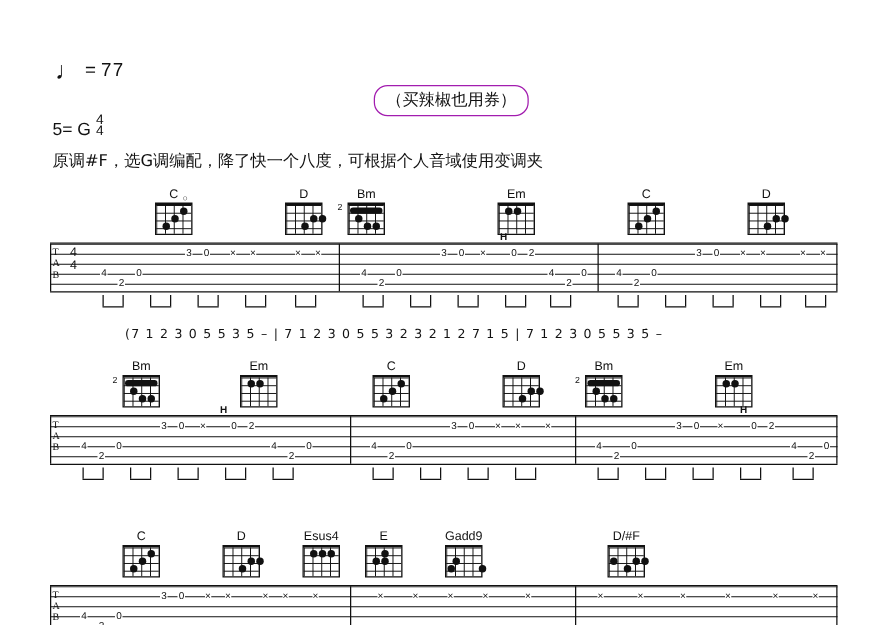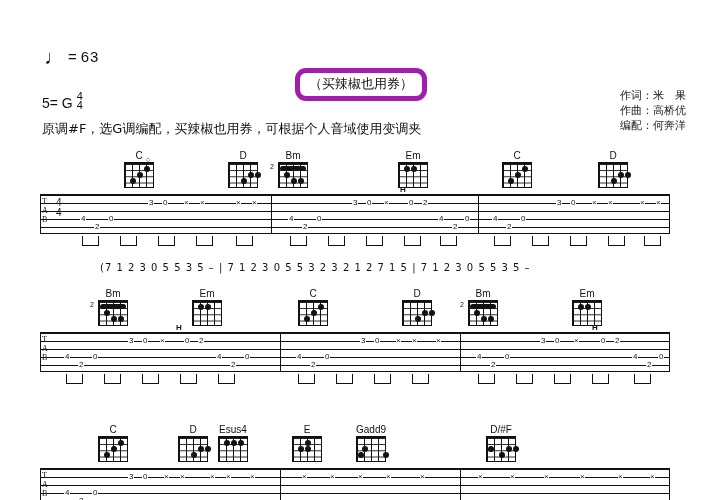--- a/index.html
+++ b/index.html
@@ -24,21 +24,21 @@
     position:absolute;left:0;right:0;top:40px;
     text-align:center;font-size:23px;font-weight:bold;
     font-family:"DejaVu Sans", sans-serif;
   }
   .subtitle{
     position:absolute;left:0;right:0;top:68px;
     text-align:center;font-size:13px;
     font-family:"DejaVu Sans", sans-serif;
   }
   .subtitle span{
-    border:5px solid #a21caf;border-radius:11px;
+    border:1px solid #a21caf;border-radius:11px;
     padding:2px 9px 3px 9px;display:inline-block;margin-left:16px;
   }
   .keysig{
     position:absolute;left:42px;top:92px;
     font-size:14px;display:flex;align-items:flex-end;gap:4px;
   }
   .frac{display:inline-block;text-align:center;line-height:9px;font-size:11px;padding-bottom:1px;}
   .frac b{display:block;font-weight:normal;}
   .frac i{display:block;font-style:normal;}
   .origkey{
@@ -126,42 +126,37 @@
   }
 </style>
 </head>
 <body>
 
 <div class="sheet">
 
   <div class="tempo">
     <span class="note">♩</span>
     <span>=</span>
-    <span>63</span>
+    <span>77</span>
   </div>
 
   <div class="subtitle">
     <span>（买辣椒也用券）</span>
   </div>
 
   <div class="keysig">
     <span>5= G</span>
     <span class="frac">
       <b>4</b>
       <i>4</i>
     </span>
   </div>
 
-  <div class="origkey">原调#F，选G调编配，买辣椒也用券，可根据个人音域使用变调夹</div>
-
-  <div class="credits">
-    <div>作词：米　果</div>
-    <div>作曲：高桥优</div>
-    <div>编配：何奔洋</div>
-  </div>
+  <div class="origkey">原调#F，选G调编配，降了快一个八度，可根据个人音域使用变调夹</div>
+
 
   <div class="system" style="left:40px;top:150px;width:630px;">
 
     <div class="chord" style="left:82px;top:0;">
       <div class="cname">C</div>
       <div class="grid">
         <span class="openmark" style="left:21px;">○</span>
         <span class="dot" style="left:19px;top:2px;"></span>
         <span class="dot" style="left:12px;top:8px;"></span>
         <span class="dot" style="left:5px;top:14px;"></span>
@@ -478,21 +473,21 @@
 
     <div class="chord" style="left:136px;top:0;">
       <div class="cname">D</div>
       <div class="grid">
         <span class="dot" style="left:19px;top:8px;"></span>
         <span class="dot" style="left:26px;top:8px;"></span>
         <span class="dot" style="left:12px;top:14px;"></span>
       </div>
     </div>
 
-    <div class="chord" style="left:176px;top:0;">
+    <div class="chord" style="left:200px;top:0;">
       <div class="cname">Esus4</div>
       <div class="grid">
         <span class="dot" style="left:5px;top:2px;"></span>
         <span class="dot" style="left:12px;top:2px;"></span>
         <span class="dot" style="left:19px;top:2px;"></span>
       </div>
     </div>
 
     <div class="chord" style="left:250px;top:0;">
       <div class="cname">E</div>

